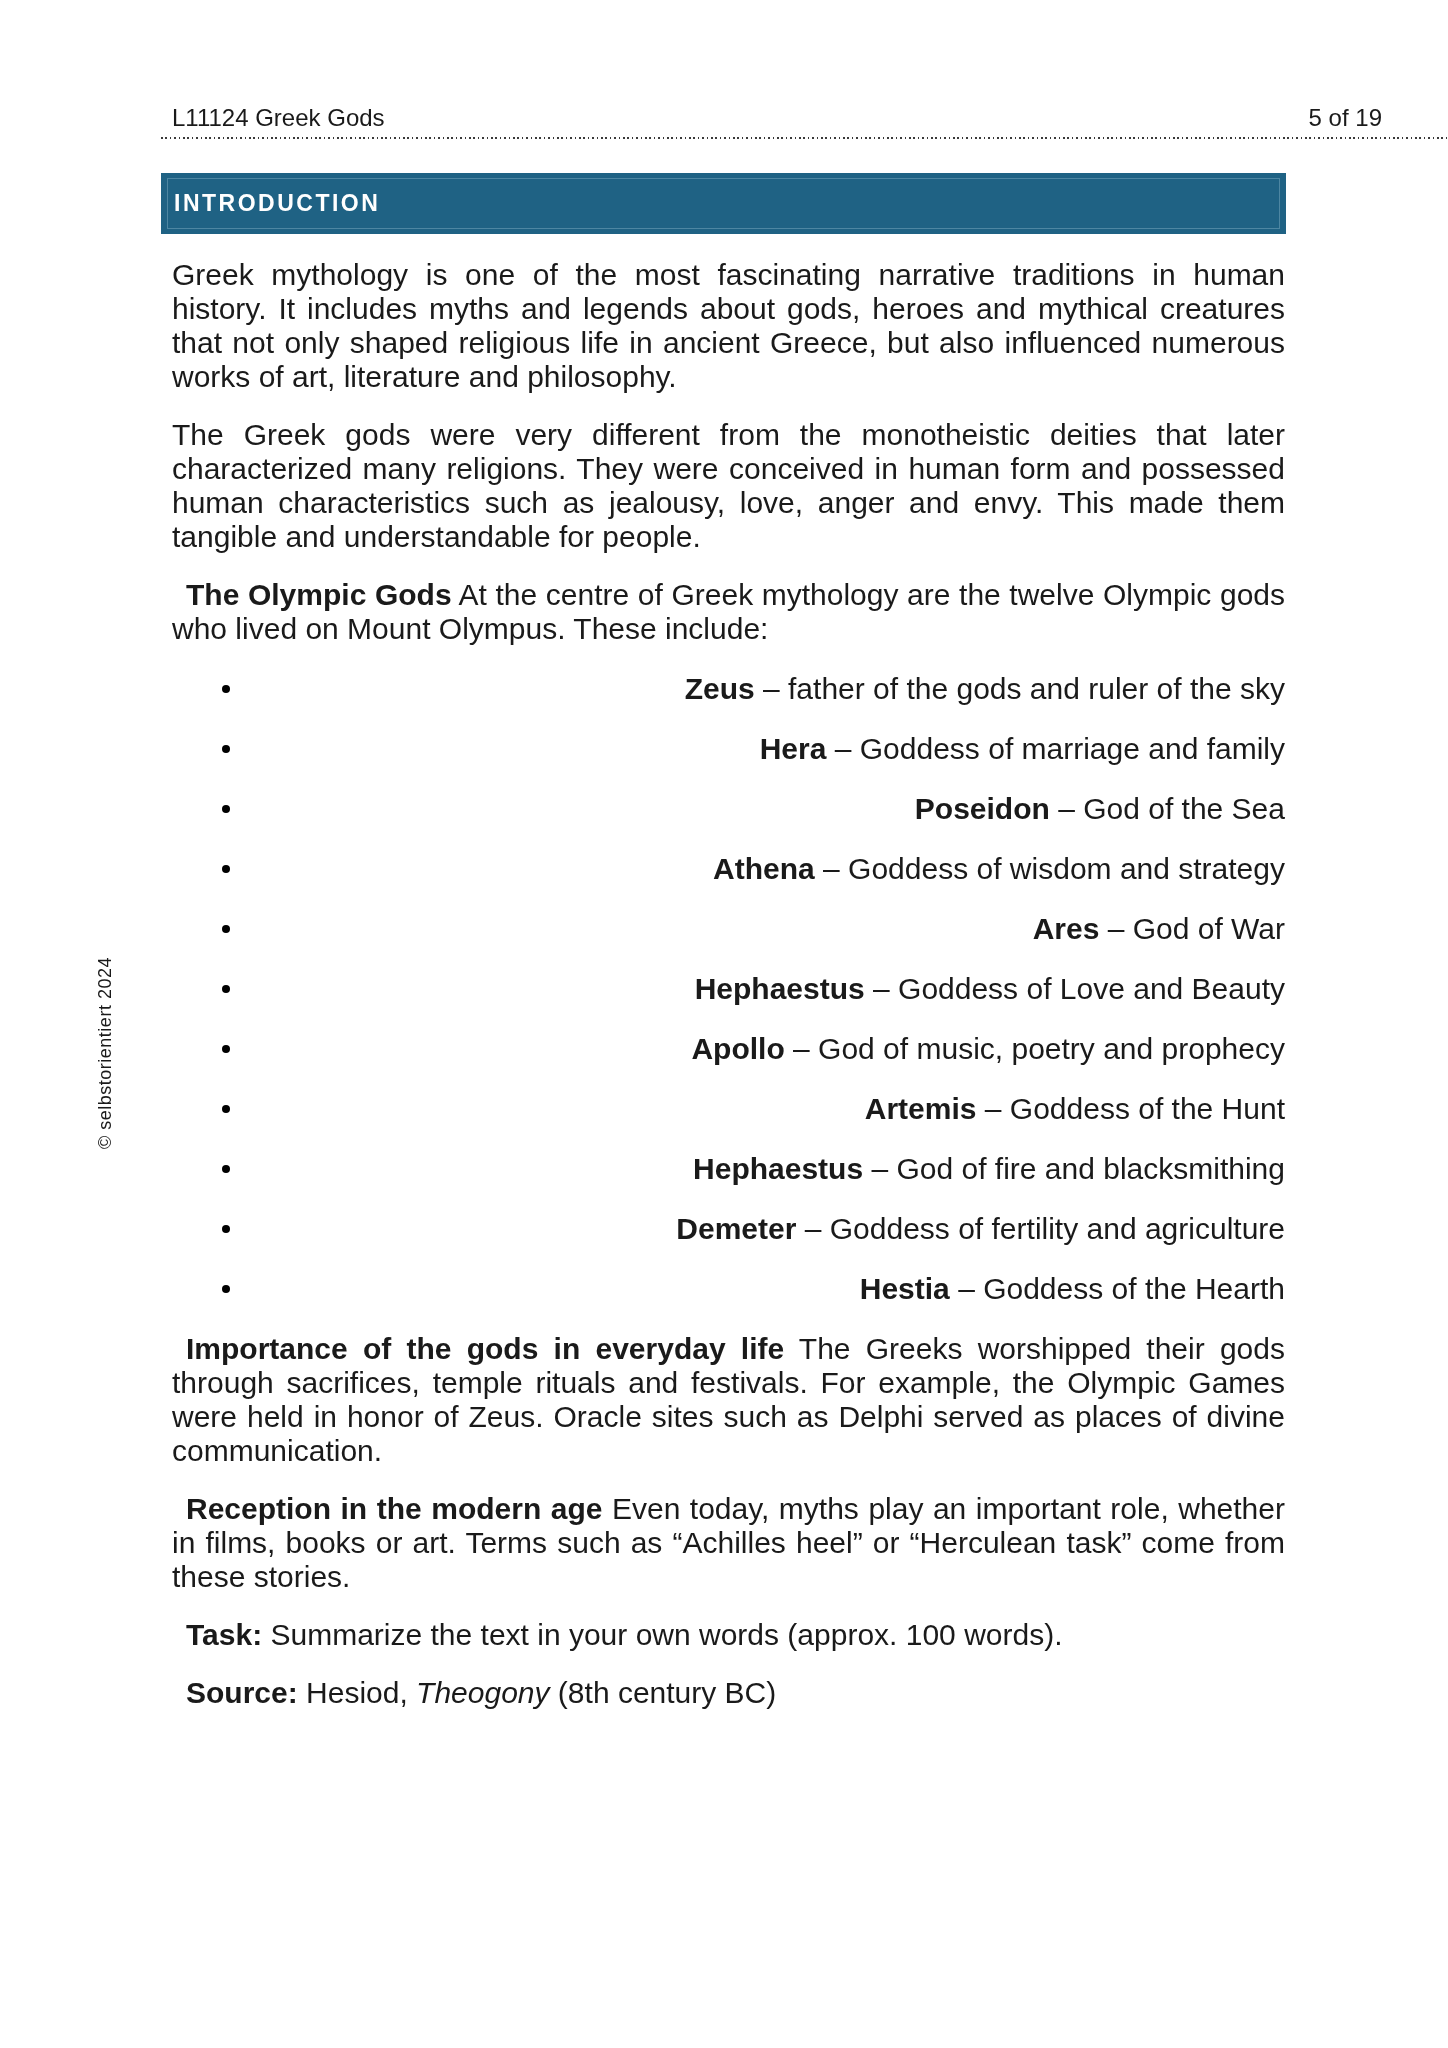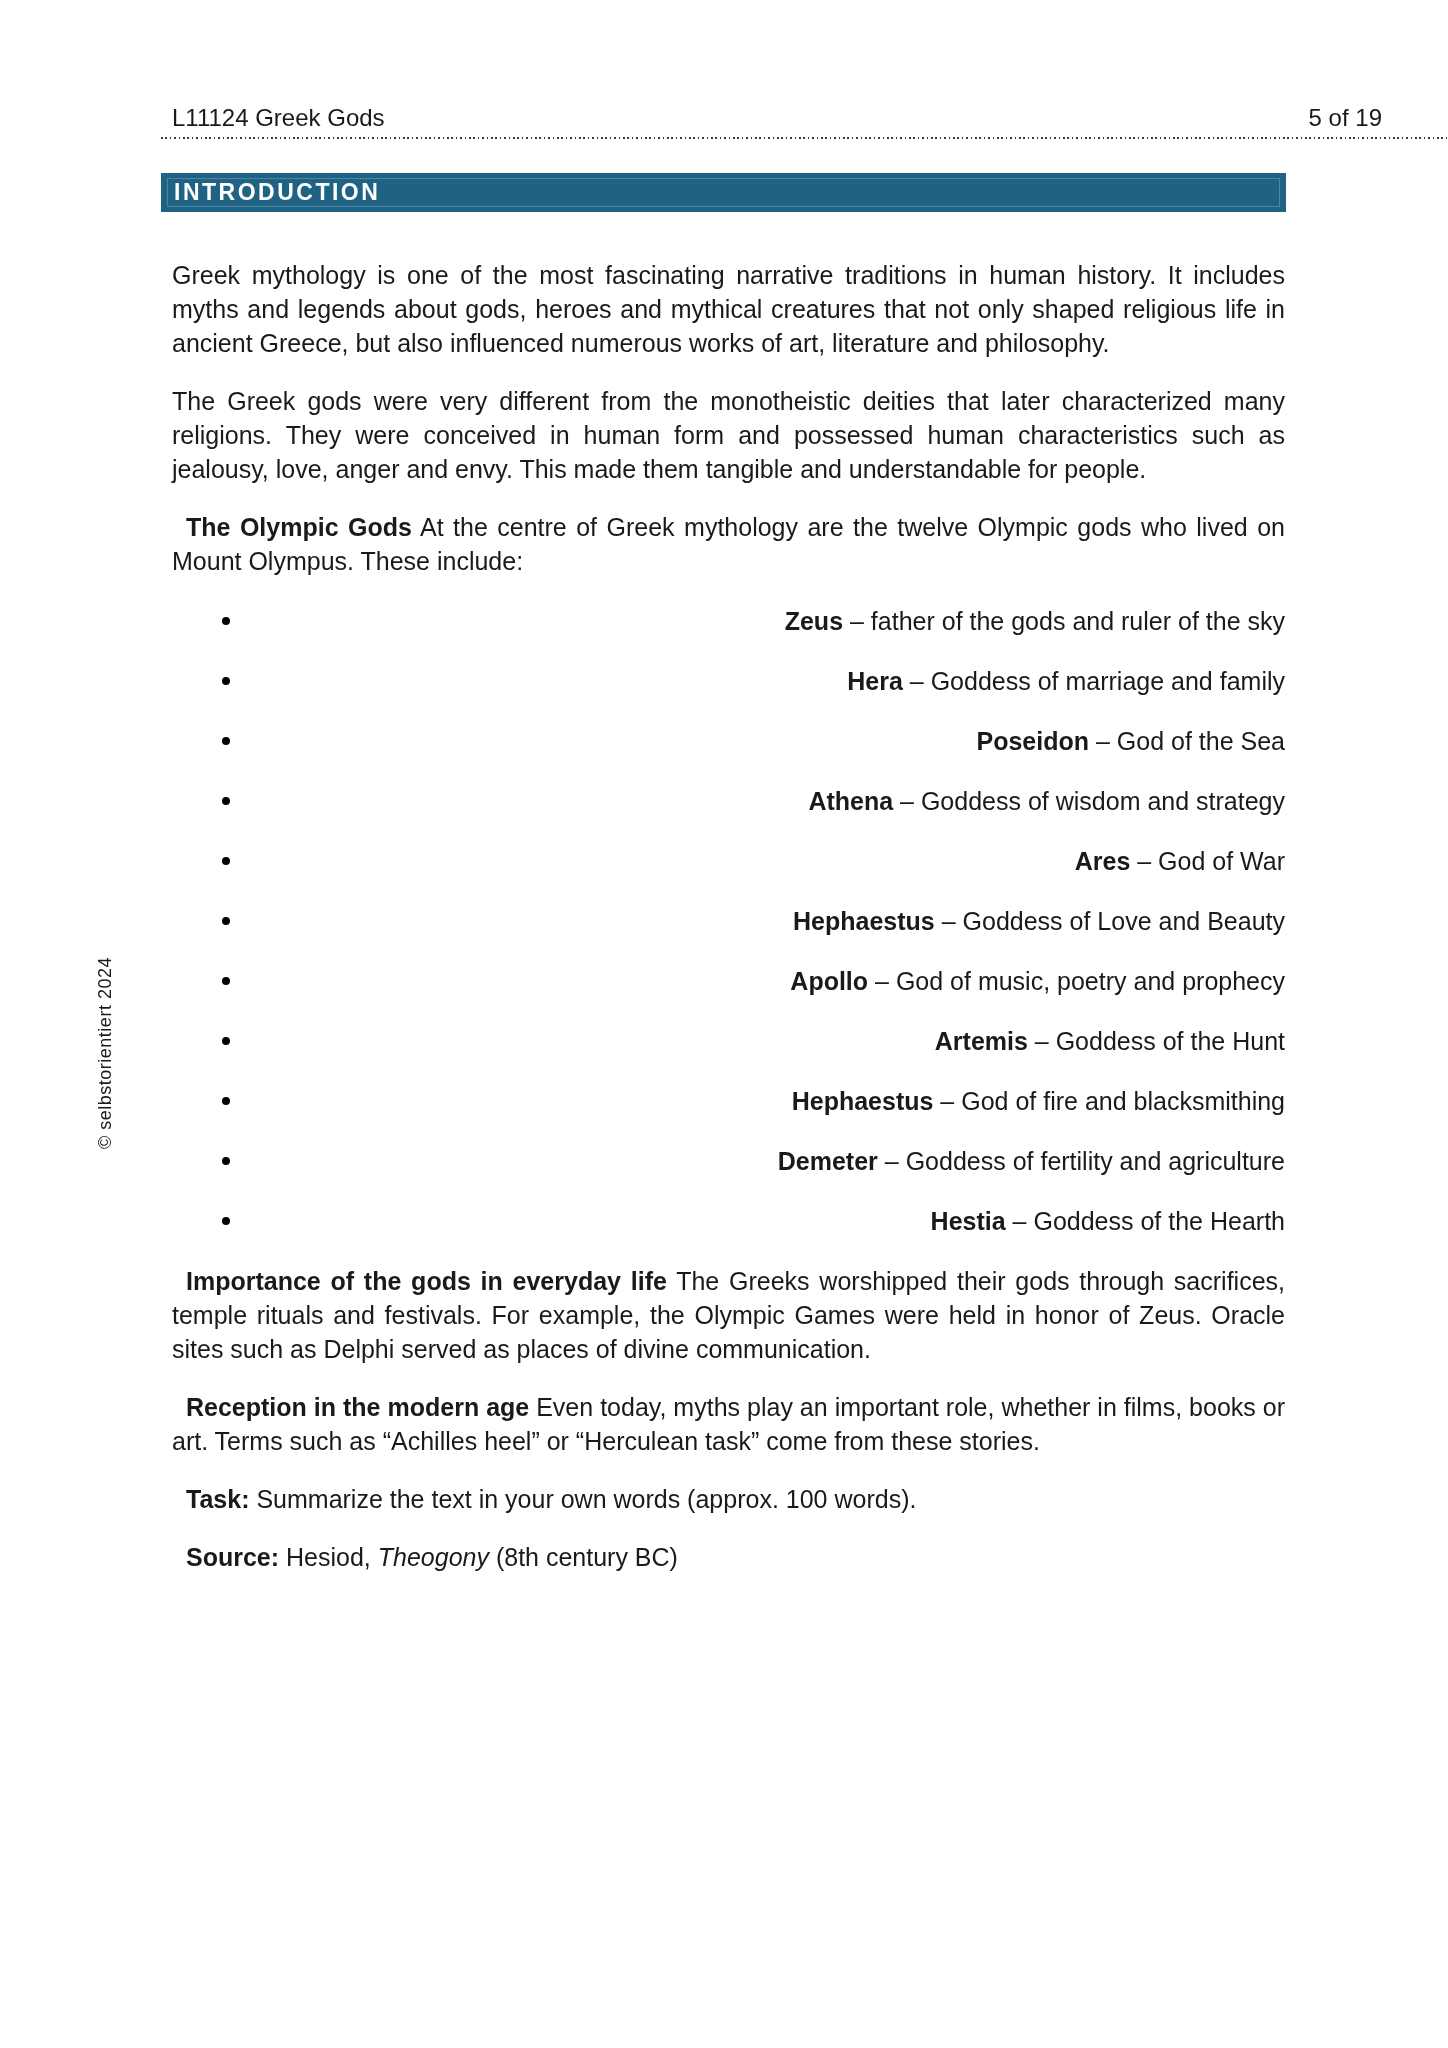--- a/index.html
+++ b/index.html
@@ -16,37 +16,37 @@
     display: flex; justify-content: space-between; align-items: baseline;
     font-size: 24px; line-height: 24px;
   }
   .page-header .course { padding-left: 10px; }
   .page-header .pageno { margin-right: 66px; }
   .header-rule {
     position: absolute; top: 137px; left: 161px; right: 0; height: 2px;
     background-image: repeating-linear-gradient(90deg, #3a3a3a 0 1.6px, transparent 1.6px 4.4px);
   }
   .titlebar {
-    position: absolute; top: 173px; left: 161px; width: 1125px; height: 39px;
+    position: absolute; top: 173px; left: 161px; width: 1125px; height: 61px;
     background: var(--accent, #1f6284);
     display: flex; align-items: center;
   }
   .titlebar-inner {
     position: absolute; top: 5px; bottom: 5px; left: 6px; right: 6px;
     border: 1px solid var(--accent-inner, #4d86a2);
     pointer-events: none;
   }
   .title-text {
     color: #ffffff; font-weight: bold; font-size: 23px;
     letter-spacing: 2.5px; padding-left: 13px;
     position: relative;
   }
   .content {
     position: absolute; top: 224px; left: 172px; width: 1113px;
-    font-size: 25px; line-height: 34px;
+    font-size: 30px; line-height: 34px;
   }
   .content p { text-align: justify; margin-top: 24px; }
   .content p.first { margin-top: 34px; }
   .content p.single { text-align: left; }
   b { font-weight: bold; margin-left: 14px; }
   ul.gods { list-style: none; margin-top: 2px; }
   ul.gods li {
     position: relative; margin-top: 26px; padding-left: 88px;
     text-align: right; line-height: 34px;
   }

